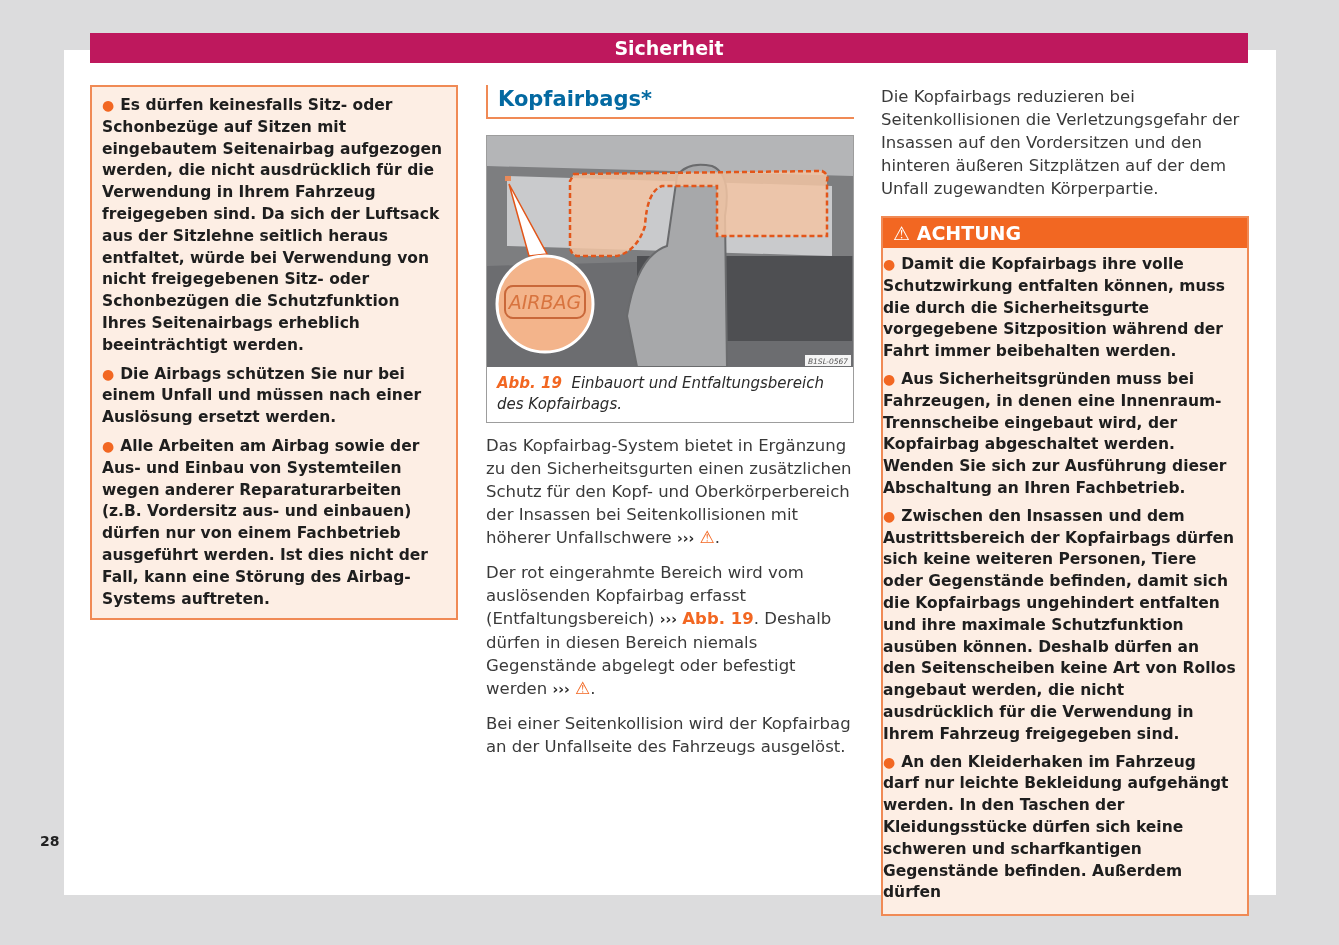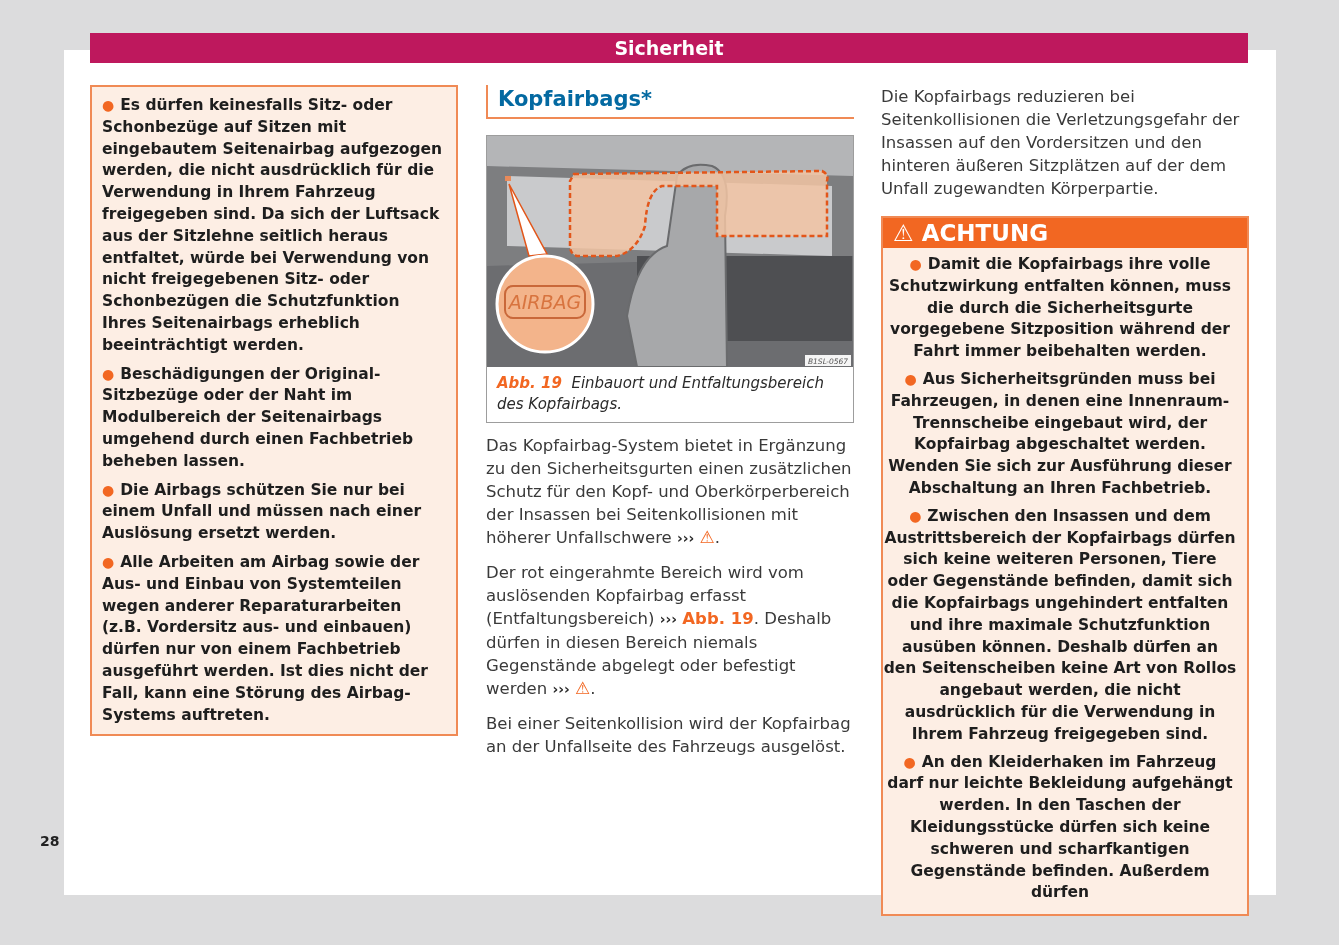--- a/index.html
+++ b/index.html
@@ -57,39 +57,38 @@
     font-size: 16.5px; line-height: 23px; color: #3a3a3a; margin-top: 11px;
   }
   .col-right .body-text p { margin-top: 0; }
   .chev { font-weight: bold; color: #2b2b2b; font-size: 14px; }
   .tri { color: #f26722; font-size: 17px; }
 
   .achtung {
     margin-top: 16px; border: 2px solid #f08a55; background: #fdeee4;
   }
   .achtung-header {
-    background: #f26722; color: #fff; font-weight: bold; font-size: 23px;
+    background: #f26722; color: #fff; font-weight: bold; font-size: 19px;
     height: 30px; line-height: 30px; padding-left: 10px;
   }
-  .achtung-body { padding: 6px 10px 4px 0; text-align: center; }
+  .achtung-body { padding: 6px 10px 4px 0; }
   .achtung-body p {
     font-size: 15.5px; font-weight: bold; line-height: 21.8px; color: #1e1e1e;
     margin-bottom: 6px;
   }
 </style>
 </head>
 <body>
 
 <div class="page"></div>
 <div class="header-bar">Sicherheit</div>
 
 <div class="col col-left">
   <div class="warn-box">
     <p><span class="bullet">●</span><span>Es dürfen keinesfalls Sitz- oder Schonbezüge auf Sitzen mit eingebautem Seitenairbag aufgezogen werden, die nicht ausdrücklich für die Verwendung in Ihrem Fahrzeug freigegeben sind. Da sich der Luftsack aus der Sitzlehne seitlich heraus entfaltet, würde bei Verwendung von nicht freigegebenen Sitz- oder Schonbezügen die Schutzfunktion Ihres Seitenairbags erheblich beeinträchtigt werden.</span></p>
-    <p><span class="bullet">●</span><span>Beschädigungen der Original-Sitzbezüge oder der Naht im Modulbereich der Seitenairbags umgehend durch einen Fachbetrieb beheben lassen.</span></p>
     <p><span class="bullet">●</span><span>Die Airbags schützen Sie nur bei einem Unfall und müssen nach einer Auslösung ersetzt werden.</span></p>
     <p><span class="bullet">●</span><span>Alle Arbeiten am Airbag sowie der Aus- und Einbau von Systemteilen wegen anderer Reparaturarbeiten (z.B. Vordersitz aus- und einbauen) dürfen nur von einem Fachbetrieb ausgeführt werden. Ist dies nicht der Fall, kann eine Störung des Airbag-Systems auftreten.</span></p>
   </div>
 </div>
 
 <div class="col col-mid">
   <div class="section-title">Kopfairbags*</div>
   <div class="figure">
     <div class="figure-img">
       <svg width="366" height="231" viewBox="0 0 366 231">

